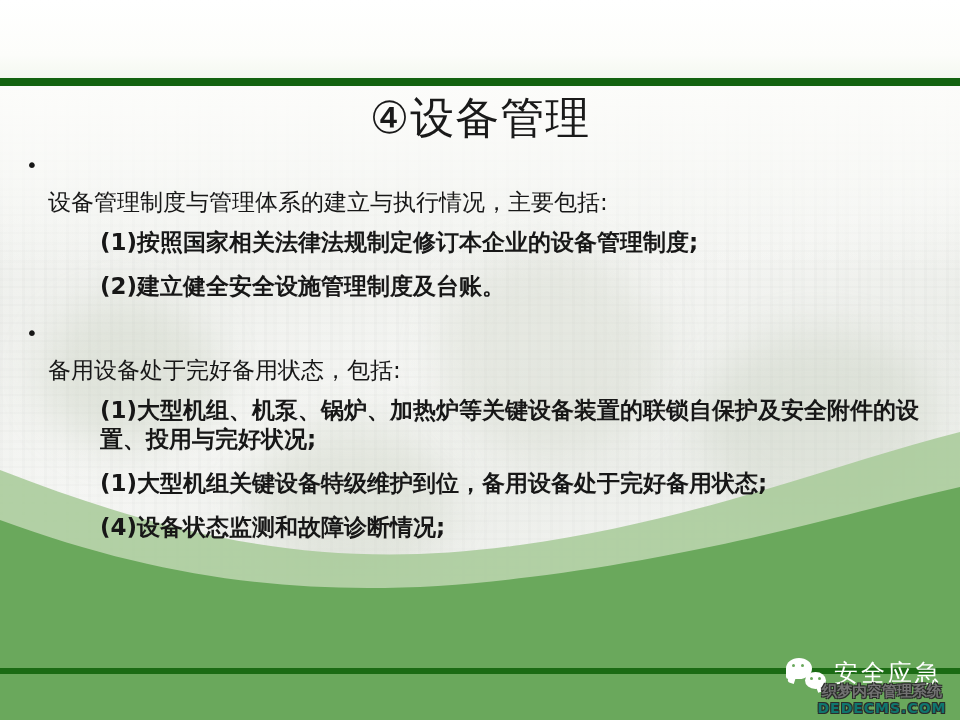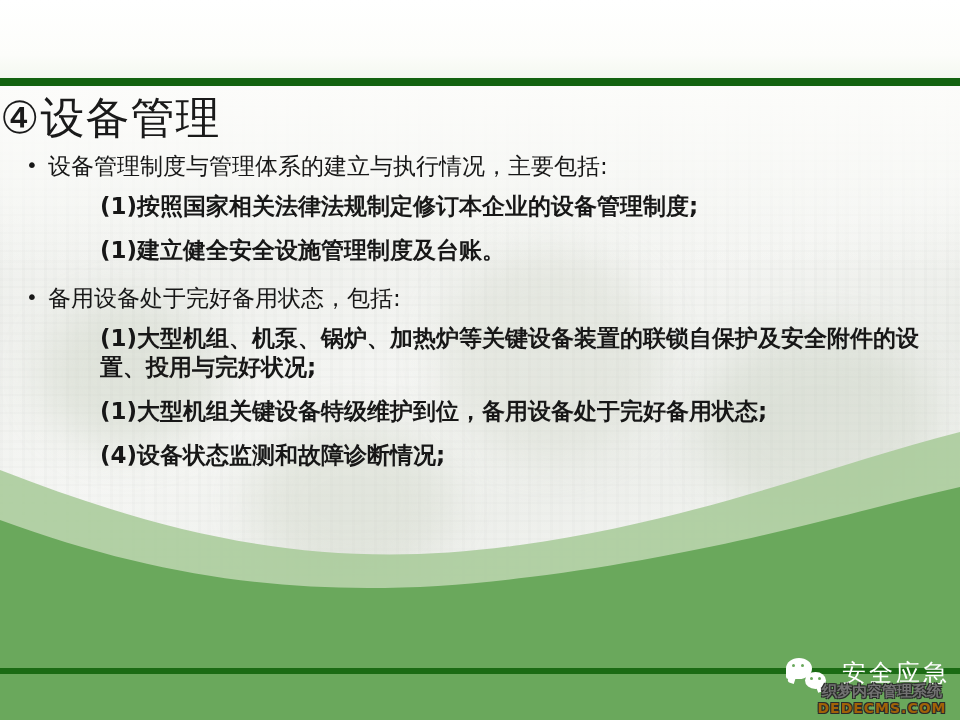--- a/index.html
+++ b/index.html
@@ -91,20 +91,21 @@
     height: 6px;
     background: #1b6b14;
   }
 
   
   .title {
     position: absolute;
     left: 0;
     top: 92px;
     width: 960px;
+    text-align: center;
     font-size: 44px;
     line-height: 1.18;
     color: #1a1a1a;
     font-family: "DejaVu Sans", "Liberation Sans", sans-serif;
     letter-spacing: 1px;
     white-space: nowrap;
   }
 
   
   .content {
@@ -125,20 +126,21 @@
   .bullet-dot {
     flex: 0 0 auto;
     width: 22px;
     font-size: 20px;
     line-height: 1.30;
     text-align: left;
     color: #171717;
   }
   .bullet-text {
     flex: 1 1 auto;
+    margin-top: 36px;
   }
 
   .sub-row {
     font-size: 23px;
     line-height: 1.30;
     color: #171717;
     margin: 0 0 14px 46px;
     text-indent: 0;
     padding-left: 28px;
     font-weight: bold;
@@ -148,21 +150,21 @@
 
   
   .wechat-logo {
     position: absolute;
     left: 786px;
     top: 652px;
     width: 168px;
     height: 42px;
     display: flex;
     align-items: center;
-    gap: 16px;
+    gap: 8px;
   }
   .wechat-icon {
     position: relative;
     width: 40px;
     height: 32px;
     flex: 0 0 auto;
   }
   .wechat-icon .big {
     position: absolute;
     left: 0; top: 1px;
@@ -227,21 +229,21 @@
     font-size: 15px;
     font-weight: bold;
     color: #737373;
     letter-spacing: 0px;
     text-shadow: 1px 1px 0 #2c2c2c, -1px 1px 0 #2c2c2c, 1px -1px 0 #2c2c2c, -1px -1px 0 #2c2c2c;
     white-space: nowrap;
   }
   .dede-en {
     font-size: 14px;
     font-weight: bold;
-    color: #a16207;
+    color: #0f766e;
     letter-spacing: 1px;
     text-shadow: 1px 1px 0 #2c2c2c, -1px 1px 0 #2c2c2c, 1px -1px 0 #2c2c2c, -1px -1px 0 #2c2c2c;
     white-space: nowrap;
     margin-top: 1px;
   }
 </style>
 </head>
 <body>
 
 <div id="slide">
@@ -264,21 +266,21 @@
 
   <div class="title">④设备管理</div>
 
   <div class="content">
 
     <div class="bullet-row">
       <span class="bullet-dot">•</span>
       <span class="bullet-text">设备管理制度与管理体系的建立与执行情况，主要包括:</span>
     </div>
     <div class="sub-row">(1)按照国家相关法律法规制定修订本企业的设备管理制度;</div>
-    <div class="sub-row">(1)建立健全安全设施管理制度及台账。</div>
+    <div class="sub-row">(2)建立健全安全设施管理制度及台账。</div>
 
     <div class="group-gap"></div>
 
     <div class="bullet-row">
       <span class="bullet-dot">•</span>
       <span class="bullet-text">备用设备处于完好备用状态，包括:</span>
     </div>
     <div class="sub-row">(1)大型机组、机泵、锅炉、加热炉等关键设备装置的联锁自保护及安全附件的设置、投用与完好状况;</div>
     <div class="sub-row">(1)大型机组关键设备特级维护到位，备用设备处于完好备用状态;</div>
     <div class="sub-row">(4)设备状态监测和故障诊断情况;</div>

